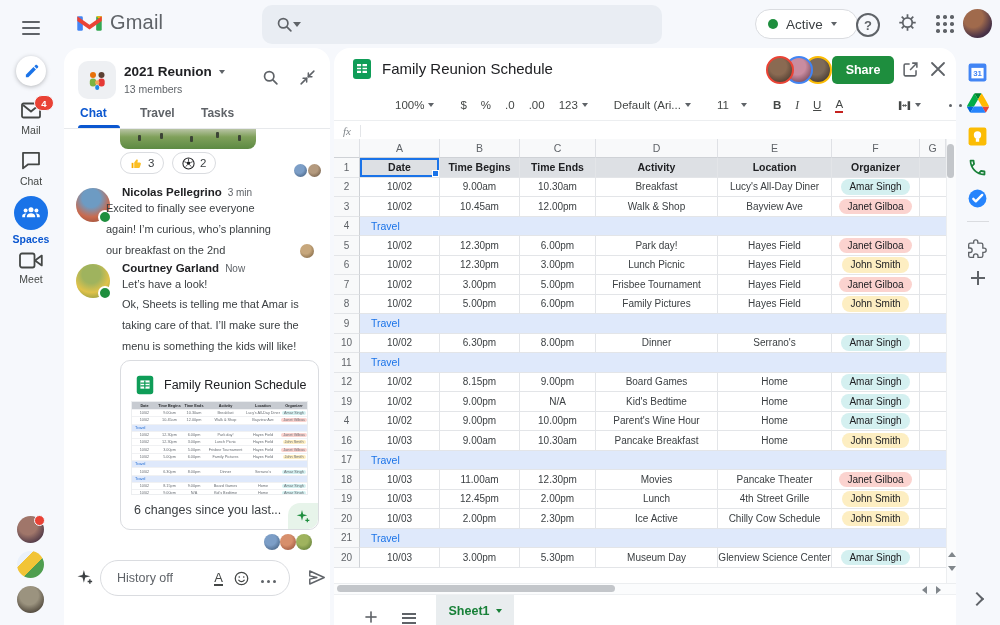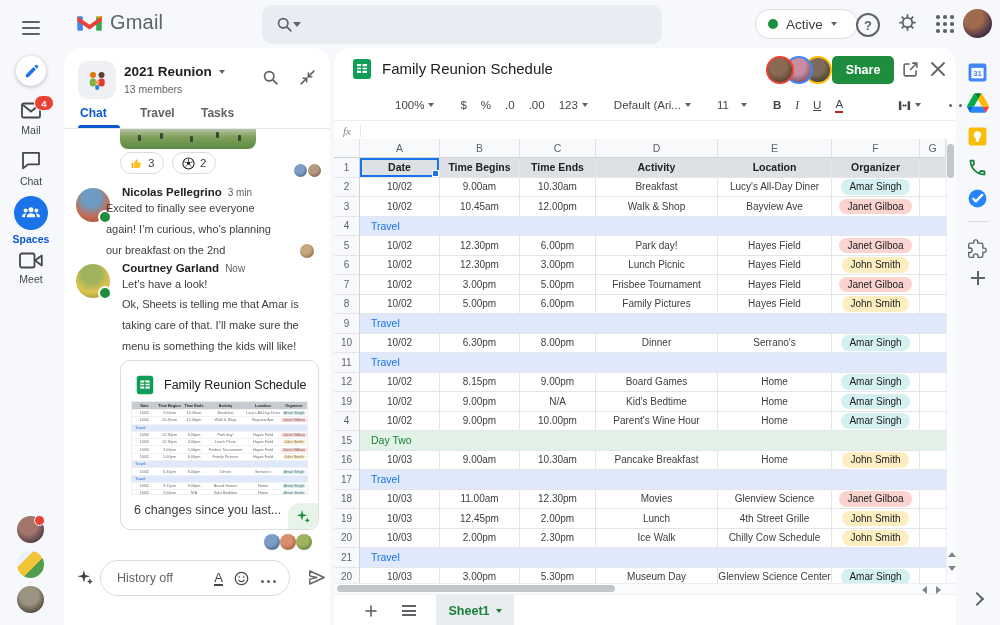--- a/index.html
+++ b/index.html
@@ -100,21 +100,21 @@
   .bandcell{flex:1;display:flex;align-items:center;padding-left:11px;font-size:10.5px;font-weight:500;border-bottom:1px solid #e3e5e8;box-sizing:border-box}
   .band-travel .bandcell{background:#dfe9fb;color:#1a73e8}
   .band-daytwo .bandcell{background:#e3f2e6;color:#188038}
   .chip{padding:1px 8px;border-radius:9px;font-size:10px;color:#202124;line-height:1.35;white-space:nowrap}
   .chip-cyan{background:#d4f0f0}.chip-pink{background:#fbd3cf}.chip-yellow{background:#fdeec2}
   #vscroll{left:612px;top:91px;width:10px;height:444px;background:#fbfcfd;border-left:1px solid #eceef0;box-sizing:border-box}
   #vthumb{left:613px;top:96px;width:7px;height:34px;background:#c3c6ca;border-radius:4px}
   #hscroll{left:0;top:535px;width:622px;height:11px;background:#fbfcfd;border-top:1px solid #eceef0;box-sizing:border-box}
   #hthumb{left:3px;top:537px;width:278px;height:7px;background:#c3c6ca;border-radius:4px}
   .tri{width:0;height:0;position:absolute}
-  #sheet-tabsbar{left:0;top:546px;width:622px;height:31px;background:#fff;border-top:1px solid #eef0f2;display:flex;align-items:center;border-radius:0}
+  #sheet-tabsbar{left:0;top:546px;width:622px;height:31px;background:#fff;border-top:1px solid #eef0f2;display:flex;align-items:flex-end;border-radius:0}
   #addsheet{margin-left:28px}
   #allsheets{margin-left:22px}
   #allsheets div{width:14px;height:2px;background:#5f6368;margin:2.5px 0}
   #sheet-tab{margin-left:20px;width:78px;height:31px;background:#e9edef;display:flex;align-items:center;justify-content:center;gap:6px}
   #sheet-tab span{font-size:12.5px;font-weight:700;color:#188038}
   #sheet-tab .car{border-top-color:#188038}
   
   .rr-ic{left:967px}
   #rp-divider{left:967px;top:221px;width:22px;height:1px;background:#dadce0}
   #rp-chevron{left:972px;top:594px;width:8px;height:8px;border-top:2px solid #5f6368;border-right:2px solid #5f6368;transform:rotate(45deg)}
@@ -678,24 +678,20 @@
           <div class="c ca">10/02</div>
           <div class="c cb">9.00pm</div>
           <div class="c cc">10.00pm</div>
           <div class="c cd">Parent's Wine Hour</div>
           <div class="c ce">Home</div>
           <div class="c cf">
             <span class="chip chip-cyan">Amar Singh</span>
           </div>
           <div class="c cg"></div>
         </div>
-        <div class="srow band-daytwo">
-          <div class="rnum">15</div>
-          <div class="bandcell">Day Two</div>
-        </div>
         <div class="srow">
           <div class="rnum">16</div>
           <div class="c ca">10/03</div>
           <div class="c cb">9.00am</div>
           <div class="c cc">10.30am</div>
           <div class="c cd">Pancake Breakfast</div>
           <div class="c ce">Home</div>
           <div class="c cf">
             <span class="chip chip-yellow">John Smith</span>
           </div>
@@ -704,21 +700,21 @@
         <div class="srow band-travel">
           <div class="rnum">17</div>
           <div class="bandcell">Travel</div>
         </div>
         <div class="srow">
           <div class="rnum">18</div>
           <div class="c ca">10/03</div>
           <div class="c cb">11.00am</div>
           <div class="c cc">12.30pm</div>
           <div class="c cd">Movies</div>
-          <div class="c ce">Glenview Science</div>
+          <div class="c ce">Pancake Theater</div>
           <div class="c cf">
             <span class="chip chip-pink">Janet Gilboa</span>
           </div>
           <div class="c cg"></div>
         </div>
         <div class="srow">
           <div class="rnum">19</div>
           <div class="c ca">10/03</div>
           <div class="c cb">12.45pm</div>
           <div class="c cc">2.00pm</div>
@@ -727,21 +723,21 @@
           <div class="c cf">
             <span class="chip chip-yellow">John Smith</span>
           </div>
           <div class="c cg"></div>
         </div>
         <div class="srow">
           <div class="rnum">20</div>
           <div class="c ca">10/03</div>
           <div class="c cb">2.00pm</div>
           <div class="c cc">2.30pm</div>
-          <div class="c cd">Ice Walk</div>
+          <div class="c cd">Ice Active</div>
           <div class="c ce">Chilly Cow Schedule</div>
           <div class="c cf">
             <span class="chip chip-yellow">John Smith</span>
           </div>
           <div class="c cg"></div>
         </div>
         <div class="srow band-travel">
           <div class="rnum">21</div>
           <div class="bandcell">Travel</div>
         </div>

